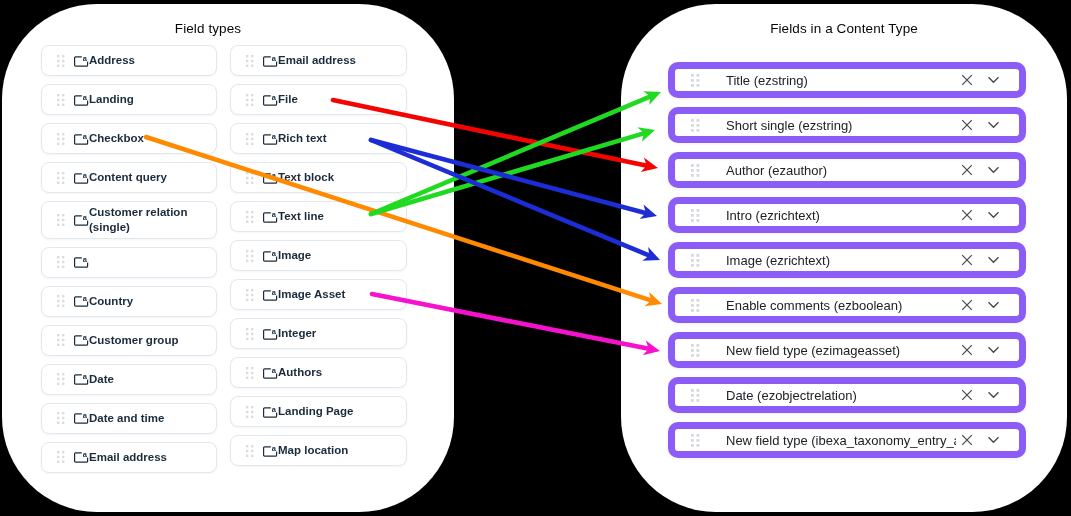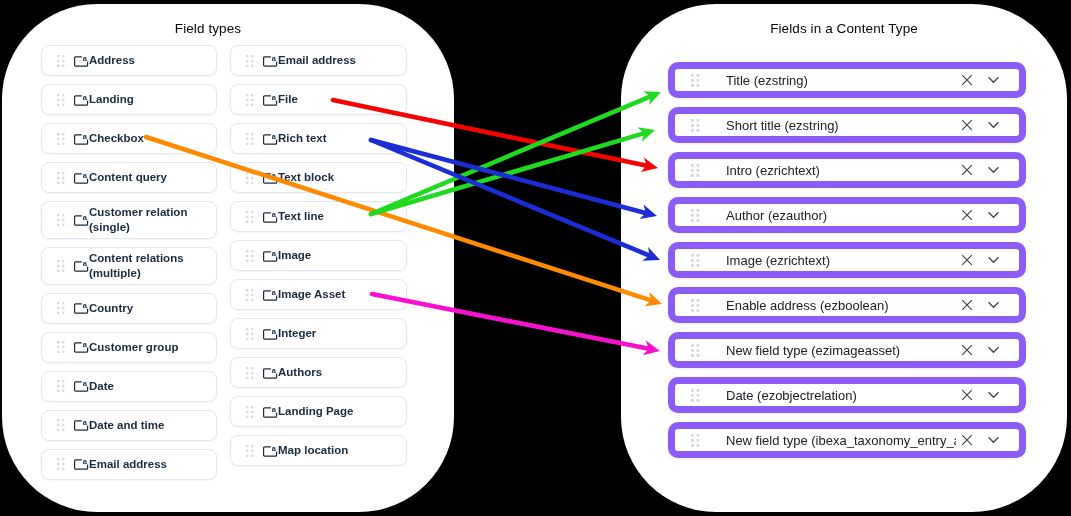--- a/index.html
+++ b/index.html
@@ -162,21 +162,20 @@
         </g>
       </svg>
     </span>
     <span class="ficon">
       <svg width="15" height="12" viewBox="0 0 15 12">
         <rect x="0.6" y="1.8" width="13" height="9.4" rx="1" fill="none" stroke="#1a2b3c" stroke-width="1.2"></rect>
         <rect x="7.8" y="0" width="7" height="6.6" fill="#ffffff"></rect>
         <text x="10.8" y="6.2" font-size="7.5" font-weight="bold" fill="#1a2b3c" text-anchor="middle" font-family="Liberation Sans, sans-serif">a</text>
       </svg>
     </span>
-    <span class="ft-label">Content relations (multiple)</span>
   </div>
         <div class="ft-card">
     <span class="handle">
       <svg width="8" height="12" viewBox="0 0 8 12">
         <g fill="#dadce2">
           <rect x="0" y="0" width="2.4" height="2.4"></rect>
                 <rect x="5" y="0" width="2.4" height="2.4"></rect>
           <rect x="0" y="4.8" width="2.4" height="2.4"></rect>
                 <rect x="5" y="4.8" width="2.4" height="2.4"></rect>
           <rect x="0" y="9.6" width="2.4" height="2.4"></rect>
@@ -563,21 +562,21 @@
         <g fill="#d6d8de">
           <rect x="0" y="0" width="2.8" height="2.8"></rect>
                 <rect x="5.5" y="0" width="2.8" height="2.8"></rect>
           <rect x="0" y="5" width="2.8" height="2.8"></rect>
                 <rect x="5.5" y="5" width="2.8" height="2.8"></rect>
           <rect x="0" y="10" width="2.8" height="2.8"></rect>
                 <rect x="5.5" y="10" width="2.8" height="2.8"></rect>
         </g>
       </svg>
     </span>
-    <span class="ct-label">Short title (ezstring)</span>
+    <span class="ct-label">Short single (ezstring)</span>
     <span class="spacer"></span>
     <span class="icon-btn">
       <svg width="12" height="12" viewBox="0 0 12 12">
         <path d="M1.2 1.2 L10.8 10.8 M10.8 1.2 L1.2 10.8" stroke="#45464c" stroke-width="1.2" fill="none"></path>
       </svg>
     </span>
     <span class="icon-btn" style="margin-left:4px;">
       <svg width="13" height="8" viewBox="0 0 13 8">
         <path d="M1.5 1.3 L6.5 6.3 L11.5 1.3" stroke="#45464c" stroke-width="1.3" fill="none"></path>
       </svg>
@@ -589,21 +588,21 @@
         <g fill="#d6d8de">
           <rect x="0" y="0" width="2.8" height="2.8"></rect>
                 <rect x="5.5" y="0" width="2.8" height="2.8"></rect>
           <rect x="0" y="5" width="2.8" height="2.8"></rect>
                 <rect x="5.5" y="5" width="2.8" height="2.8"></rect>
           <rect x="0" y="10" width="2.8" height="2.8"></rect>
                 <rect x="5.5" y="10" width="2.8" height="2.8"></rect>
         </g>
       </svg>
     </span>
-    <span class="ct-label">Intro (ezrichtext)</span>
+    <span class="ct-label">Author (ezauthor)</span>
     <span class="spacer"></span>
     <span class="icon-btn">
       <svg width="12" height="12" viewBox="0 0 12 12">
         <path d="M1.2 1.2 L10.8 10.8 M10.8 1.2 L1.2 10.8" stroke="#45464c" stroke-width="1.2" fill="none"></path>
       </svg>
     </span>
     <span class="icon-btn" style="margin-left:4px;">
       <svg width="13" height="8" viewBox="0 0 13 8">
         <path d="M1.5 1.3 L6.5 6.3 L11.5 1.3" stroke="#45464c" stroke-width="1.3" fill="none"></path>
       </svg>
@@ -615,21 +614,21 @@
         <g fill="#d6d8de">
           <rect x="0" y="0" width="2.8" height="2.8"></rect>
                 <rect x="5.5" y="0" width="2.8" height="2.8"></rect>
           <rect x="0" y="5" width="2.8" height="2.8"></rect>
                 <rect x="5.5" y="5" width="2.8" height="2.8"></rect>
           <rect x="0" y="10" width="2.8" height="2.8"></rect>
                 <rect x="5.5" y="10" width="2.8" height="2.8"></rect>
         </g>
       </svg>
     </span>
-    <span class="ct-label">Author (ezauthor)</span>
+    <span class="ct-label">Intro (ezrichtext)</span>
     <span class="spacer"></span>
     <span class="icon-btn">
       <svg width="12" height="12" viewBox="0 0 12 12">
         <path d="M1.2 1.2 L10.8 10.8 M10.8 1.2 L1.2 10.8" stroke="#45464c" stroke-width="1.2" fill="none"></path>
       </svg>
     </span>
     <span class="icon-btn" style="margin-left:4px;">
       <svg width="13" height="8" viewBox="0 0 13 8">
         <path d="M1.5 1.3 L6.5 6.3 L11.5 1.3" stroke="#45464c" stroke-width="1.3" fill="none"></path>
       </svg>
@@ -667,21 +666,21 @@
         <g fill="#d6d8de">
           <rect x="0" y="0" width="2.8" height="2.8"></rect>
                 <rect x="5.5" y="0" width="2.8" height="2.8"></rect>
           <rect x="0" y="5" width="2.8" height="2.8"></rect>
                 <rect x="5.5" y="5" width="2.8" height="2.8"></rect>
           <rect x="0" y="10" width="2.8" height="2.8"></rect>
                 <rect x="5.5" y="10" width="2.8" height="2.8"></rect>
         </g>
       </svg>
     </span>
-    <span class="ct-label">Enable address (ezboolean)</span>
+    <span class="ct-label">Enable comments (ezboolean)</span>
     <span class="spacer"></span>
     <span class="icon-btn">
       <svg width="12" height="12" viewBox="0 0 12 12">
         <path d="M1.2 1.2 L10.8 10.8 M10.8 1.2 L1.2 10.8" stroke="#45464c" stroke-width="1.2" fill="none"></path>
       </svg>
     </span>
     <span class="icon-btn" style="margin-left:4px;">
       <svg width="13" height="8" viewBox="0 0 13 8">
         <path d="M1.5 1.3 L6.5 6.3 L11.5 1.3" stroke="#45464c" stroke-width="1.3" fill="none"></path>
       </svg>

